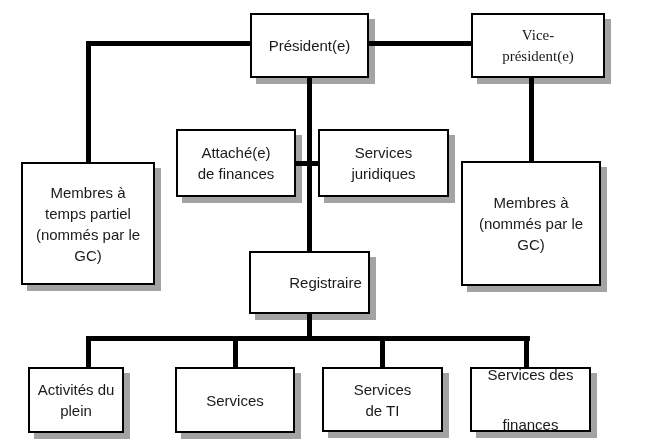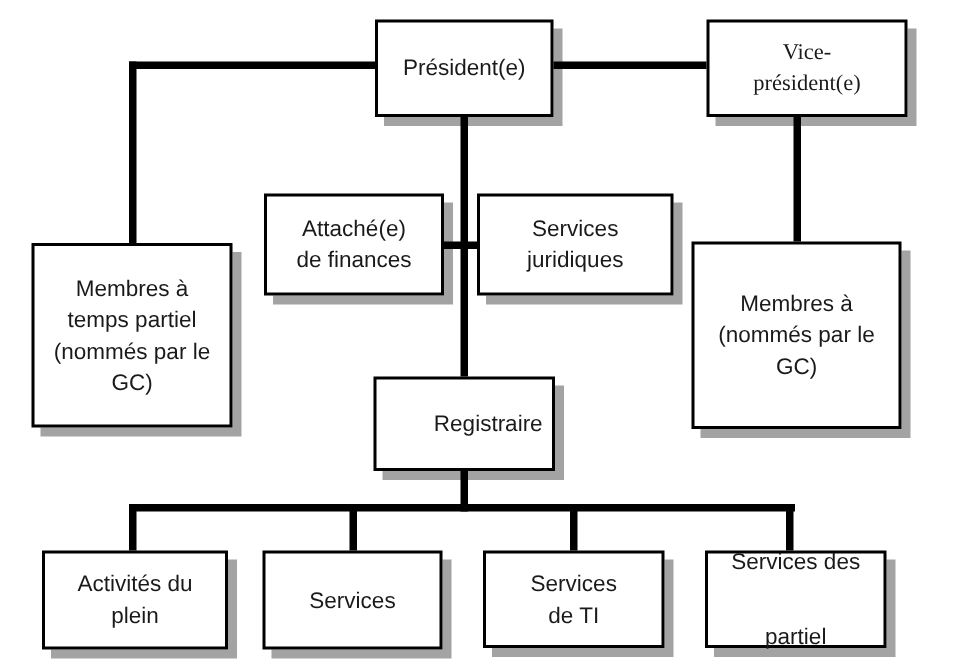--- a/index.html
+++ b/index.html
@@ -69,34 +69,34 @@
       <span class="box-line">juridiques</span>
     </div>
     <div class="box" style="left: 461px; top: 161px; width: 140px; height: 125px;">
       <span class="box-line">Membres à</span>
       <span class="box-line italic">(nommés par le</span>
       <span class="box-line italic">GC)</span>
     </div>
     <div class="box" style="left: 249px; top: 251px; width: 121px; height: 63px; padding-left: 32px;">
       <span class="box-line">Registraire</span>
     </div>
-    <div class="box" style="left: 28px; top: 367px; width: 124px; height: 66px;">
+    <div class="box" style="left: 28px; top: 367px; width: 96px; height: 66px;">
       <span class="box-line">Activités du</span>
       <span class="box-line">plein</span>
     </div>
     <div class="box" style="left: 175px; top: 367px; width: 120px; height: 66px;">
       <span class="box-line">Services</span>
     </div>
     <div class="box" style="left: 322px; top: 367px; width: 121px; height: 65px;">
       <span class="box-line">Services</span>
       <span class="box-line">de TI</span>
     </div>
     <div class="box" style="left: 470px; top: 367px; width: 121px; height: 65px; gap: 29px;">
       <span class="box-line">Services des</span>
-      <span class="box-line">partiel</span>
+      <span class="box-line">finances</span>
     </div>
     <div class="conn" style="left: 86px; top: 41px; width: 164px; height: 5px;"></div>
     <div class="conn" style="left: 86px; top: 41px; width: 5px; height: 121px;"></div>
     <div class="conn" style="left: 369px; top: 41px; width: 102px; height: 5px;"></div>
     <div class="conn" style="left: 307px; top: 78px; width: 5px; height: 173px;"></div>
     <div class="conn" style="left: 296px; top: 161px; width: 23px; height: 5px;"></div>
     <div class="conn" style="left: 529px; top: 78px; width: 5px; height: 83px;"></div>
     <div class="conn" style="left: 307px; top: 314px; width: 5px; height: 27px;"></div>
     <div class="conn" style="left: 86px; top: 336px; width: 444px; height: 5px;"></div>
     <div class="conn" style="left: 86px; top: 336px; width: 5px; height: 31px;"></div>

